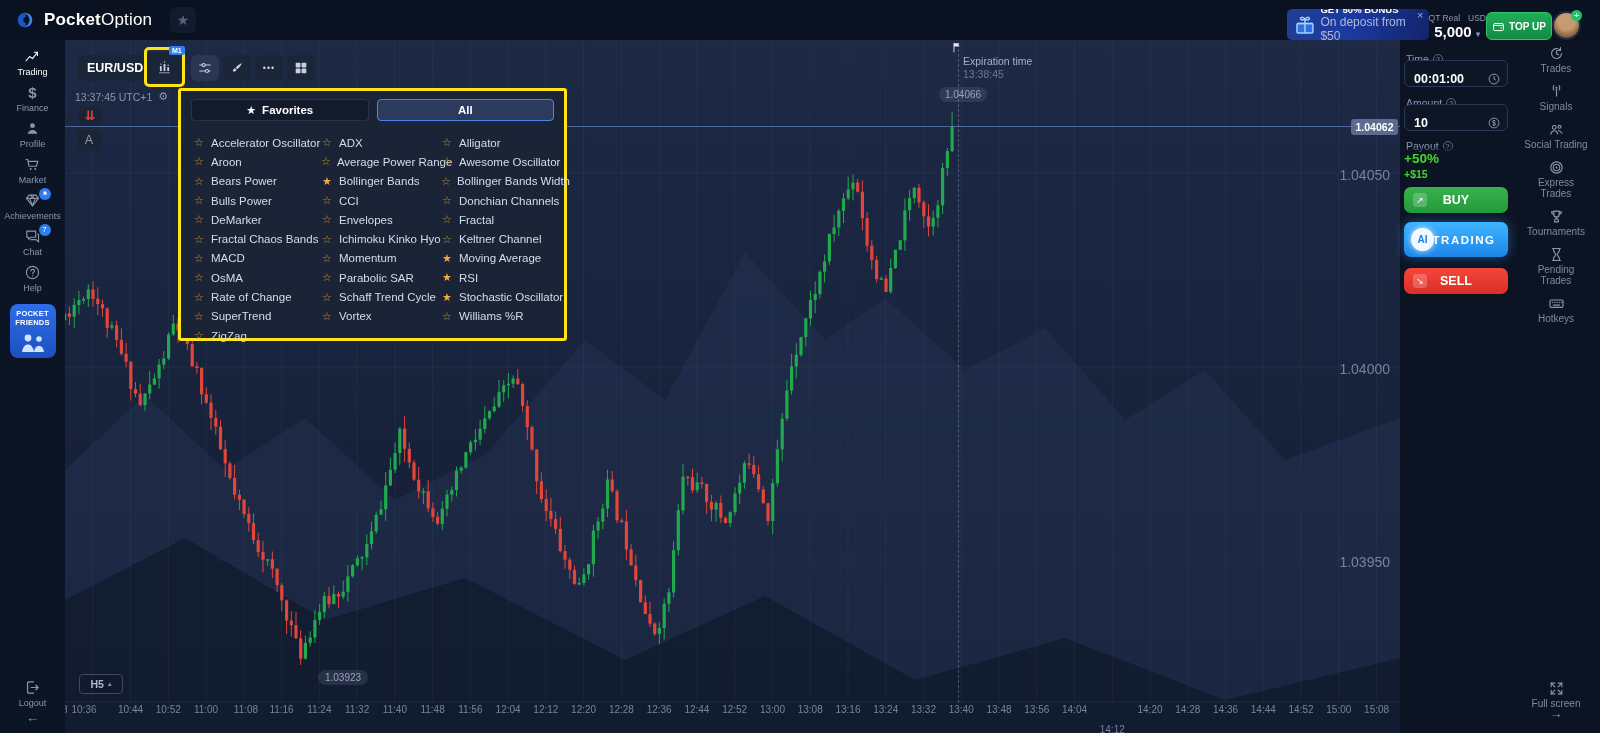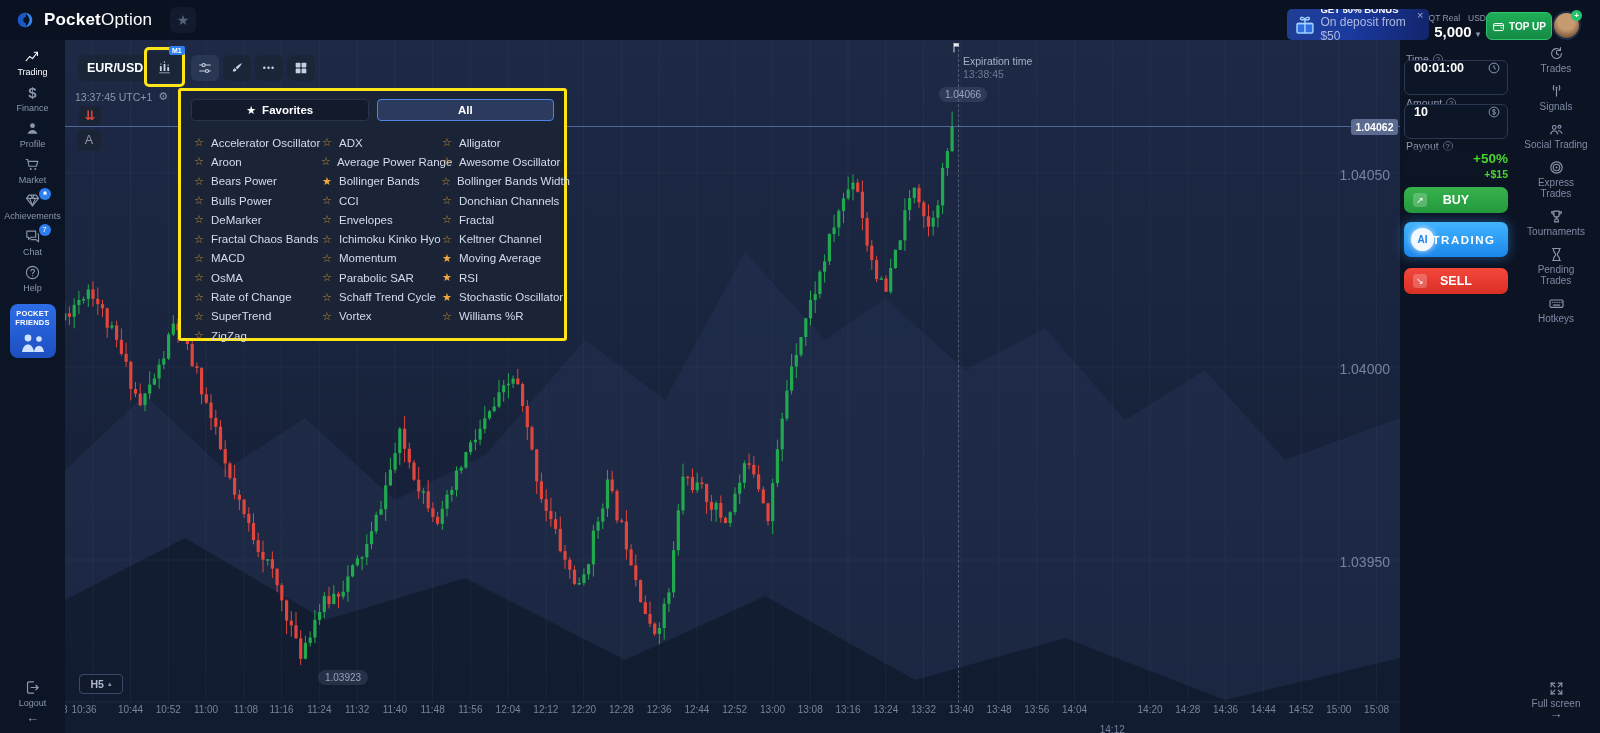--- a/index.html
+++ b/index.html
@@ -110,25 +110,25 @@
   .ind-col { display:flex; flex-direction:column; }
   .ind-col:nth-child(1){ width:128px; } .ind-col:nth-child(2){ width:120px; } .ind-col:nth-child(3){ width:128px; }
   .ind-item { height:19.3px; display:flex; align-items:center; gap:6px; font-size:11.5px; color:#d3dcec; cursor:pointer; white-space:nowrap; }
   .ind-item .st { font-size:11px; color:#c08d2e; width:12px; text-align:center; }
   .ind-item .st.fav { color:#f2a63b; }
 
   
   #trade-panel { position:absolute; left:1404px; top:40px; width:104px; height:660px; z-index:20; }
   .fld-label { position:absolute; left:2px; font-size:10.5px; color:#8c98b0; display:flex; align-items:center; gap:4px; }
   .q { width:10px; height:10px; border:1px solid #5c6880; border-radius:50%; font-size:7px; line-height:9px; text-align:center; color:#8c98b0; }
-  .inp { position:absolute; left:0; width:104px; height:35px; background:#0d1626; border:1px solid #2a3853; border-radius:6px;
-    color:#fff; font-size:12.5px; font-weight:700; display:flex; align-items:flex-start; padding:0 24px 0 9px; cursor:text; }
+  .inp { position:absolute; left:0; width:104px; height:27px; background:#0d1626; border:1px solid #2a3853; border-radius:6px;
+    color:#fff; font-size:12.5px; font-weight:700; display:flex; align-items:flex-end; padding:0 24px 0 9px; cursor:text; }
   .inp .ric { position:absolute; right:6px; width:14px; height:14px; color:#8b97ad; cursor:pointer; }
   .payout-box { position:absolute; left:0; top:108px; width:104px; height:34px; border-radius:6px; background:rgba(13,22,38,.45);
-    text-align:right; }
+    text-align:left; }
   .po1 { font-size:13.5px; font-weight:700; color:#49d52c; line-height:1.3; margin-top:2px; }
   .po2 { font-size:10.5px; font-weight:700; color:#49d52c; }
   .btn { position:absolute; left:0; width:104px; border-radius:7px; color:#fff; font-weight:700; cursor:pointer;
     display:flex; align-items:center; justify-content:center; }
   .btn-buy { top:147px; height:26px; font-size:12.5px; background:linear-gradient(180deg,#37b24d,#23993c); }
   .btn-sell { top:228px; height:26px; font-size:12.5px; background:linear-gradient(180deg,#f4473c,#d92f25); }
   .btn .mini { position:absolute; left:9px; width:14px; height:14px; border-radius:3px; background:rgba(255,255,255,.22);
     font-size:9px; line-height:14px; text-align:center; font-weight:400; }
   .btn-ai { top:182px; height:35px; background:linear-gradient(180deg,#41b4ff,#1c86ea); box-shadow:0 0 12px rgba(60,160,255,.45);
     font-size:11.5px; letter-spacing:1.5px; padding-left:16px; }

